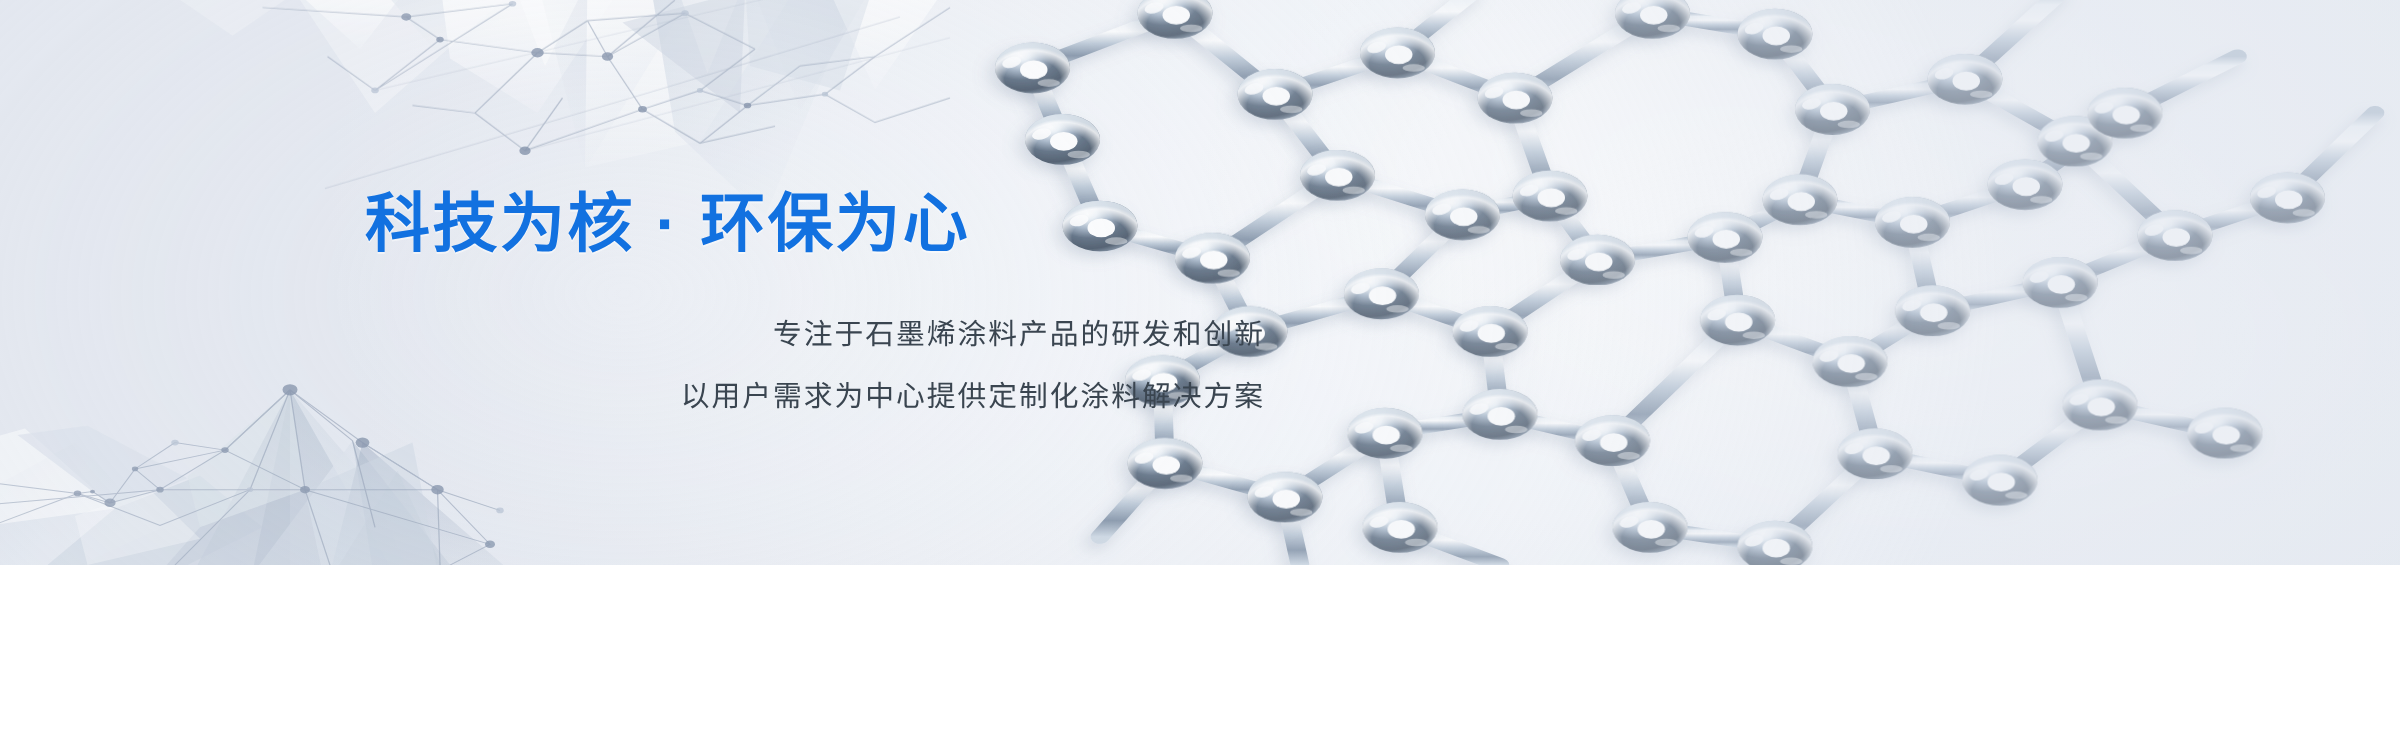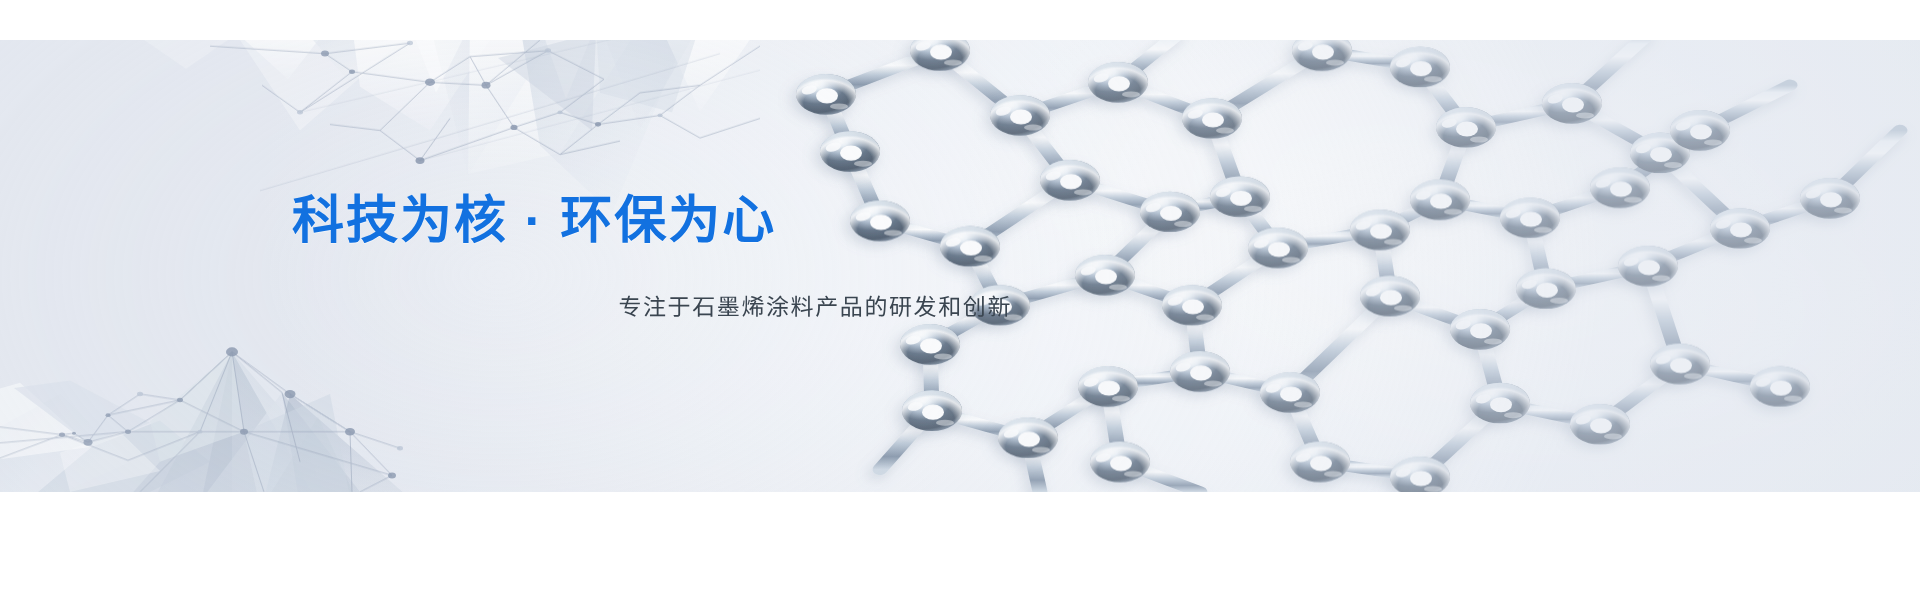--- a/index.html
+++ b/index.html
@@ -8,21 +8,20 @@
 
   .banner{
     position:relative;
     width:1920px;
     height:452px;
     overflow:hidden;
     font-family:"Liberation Sans","DejaVu Sans",sans-serif;
     background:
       radial-gradient(ellipse 1400px 900px at 72% 40%, #ffffff 0%, #f7f9fc 28%, #eef1f6 55%, #e4e8f0 80%),
       linear-gradient(100deg,#e2e7ef 0%, #e4e9f0 30%, #eef1f6 60%, #f4f7fb 100%);
-    margin-top: 40px;
   }
 
   
   .bg-layer{position:absolute;inset:0;width:100%;height:100%;display:block;}
   .bg-poly-left{z-index:1;}
   .bg-net-left{z-index:2;}
   .bg-poly-top{z-index:1;}
   .bg-molecule{z-index:3;}
 
   .vignette{
@@ -386,16 +385,17 @@
     </g>
   </svg>
 
   <div class="vignette"></div>
 
   <div class="copy">
     <h1 class="headline">科技为核 · 环保为心</h1>
 
     <div class="sub-wrap">
       <p class="subline">专注于石墨烯涂料产品的研发和创新</p>
+      <p class="subline">以用户需求为中心提供定制化涂料解决方案</p>
     </div>
   </div>
 
 </div>
 
 </body></html>

